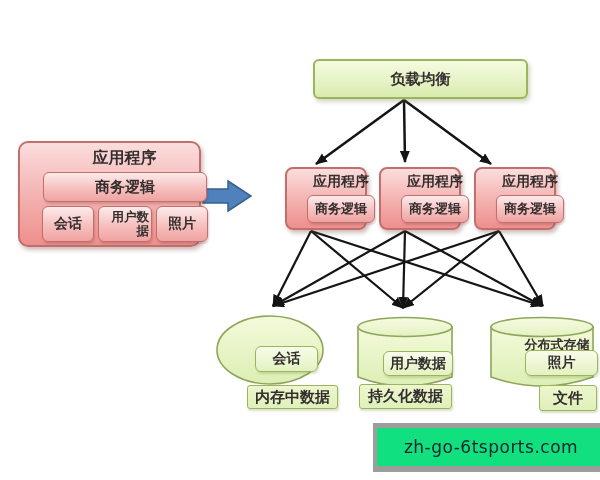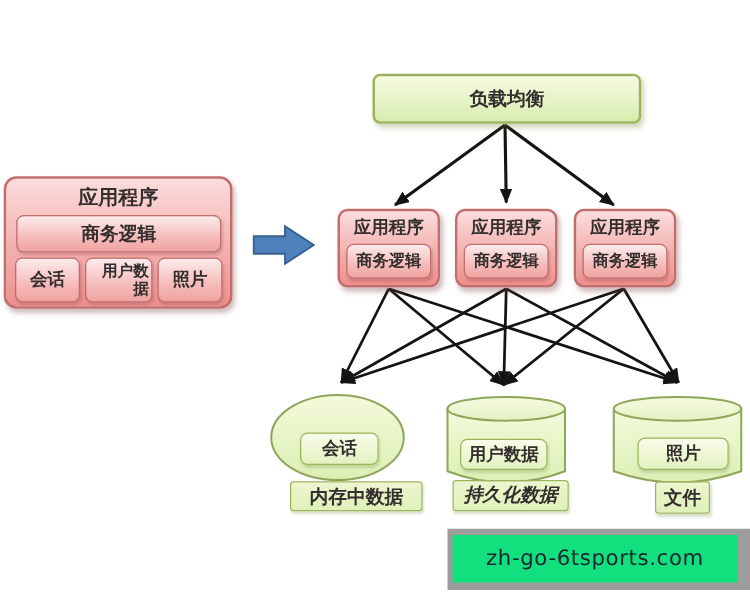--- a/index.html
+++ b/index.html
@@ -1,20 +1,20 @@
 <!DOCTYPE html>
 <html><head>
 <meta charset="utf-8">
 <style>
   html,body{margin:0;padding:0;background:#ffffff;}
   #canvas{
     position:relative;width:600px;height:480px;background:#ffffff;overflow:hidden;
     font-family:"DejaVu Sans",sans-serif;color:#342e2e;
   }
-  .abs{position:absolute;box-sizing:border-box;}
+  .abs{position:absolute;box-sizing:border-box;margin-left:15px;}
   svg{position:absolute;left:0;top:0;}
 
   
   .pinkbox{
     background:linear-gradient(180deg,#fbdddd 0%,#f3b0ae 55%,#ee8f8d 100%);
     border:2px solid #c06f6d;border-radius:10px;
     box-shadow:2px 3px 4px rgba(120,60,60,.35);
   }
   .pinkinner{
     background:linear-gradient(180deg,#fcebeb 0%,#f5bcba 60%,#efa3a1 100%);
@@ -127,27 +127,28 @@
   <div class="abs pinkbox" style="left:364px;top:167px;width:82px;height:63px;border-radius:8px;">
     <div class="abs ctr t14" style="left:0;top:3px;width:100%;height:20px;">应用程序</div>
     <div class="abs pinkinner t13" style="left:5px;top:26px;width:68px;height:28px;">商务逻辑</div>
   </div>
   <div class="abs pinkbox" style="left:459px;top:167px;width:82px;height:63px;border-radius:8px;">
     <div class="abs ctr t14" style="left:0;top:3px;width:100%;height:20px;">应用程序</div>
     <div class="abs pinkinner t13" style="left:5px;top:26px;width:68px;height:28px;">商务逻辑</div>
   </div>
 
   <div class="abs greeninner t14" style="left:240px;top:346px;width:63px;height:26px;">会话</div>
-  <div class="abs caption" style="left:232px;top:385px;width:106px;height:24px;">内存中数据</div>
+  <div class="abs caption" style="left:232px;top:385px;width:91px;height:24px;">内存中数据</div>
 
   <div class="abs greeninner t14" style="left:368px;top:351px;width:70px;height:25px;">用户数据</div>
-  <div class="abs caption" style="left:362px;top:384px;width:93px;height:25px;font-style:italic;">持久化数据</div>
+  <div class="abs caption" style="left:344px;top:384px;width:93px;height:25px;">持久化数据</div>
 
+  <div class="abs ctr t13" style="left:499px;top:336px;width:86px;height:18px;">分布式存储</div>
   <div class="abs greeninner t14" style="left:510px;top:350px;width:73px;height:26px;">照片</div>
-  <div class="abs caption" style="left:524px;top:385px;width:44px;height:26px;">文件</div>
+  <div class="abs caption" style="left:524px;top:385px;width:58px;height:26px;">文件</div>
 
   <div class="abs" id="wm-band">
     <div id="wm-green">
       <span>zh-go-6tsports.com</span>
     </div>
   </div>
 
 </div>
 
 </body></html>

